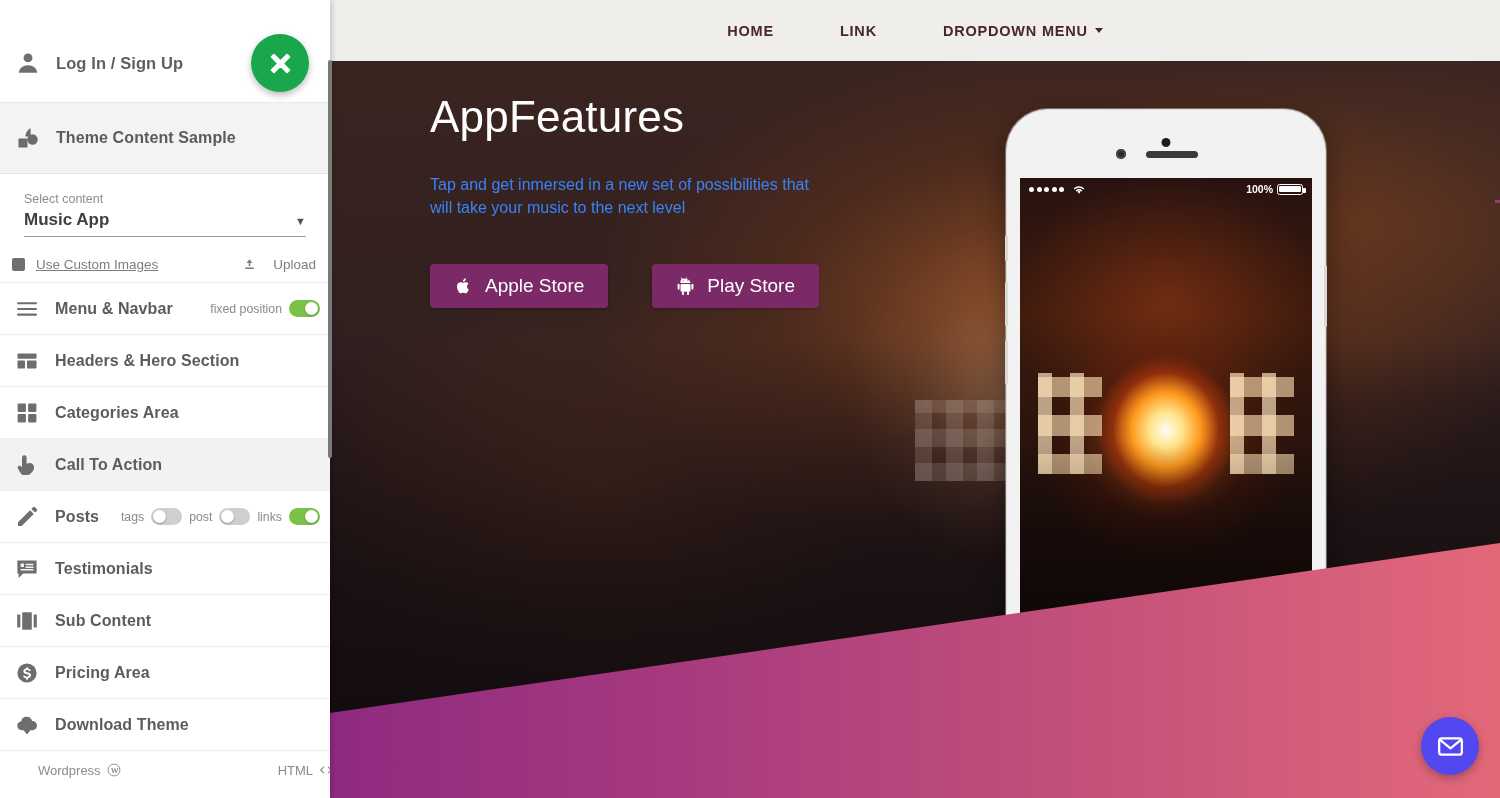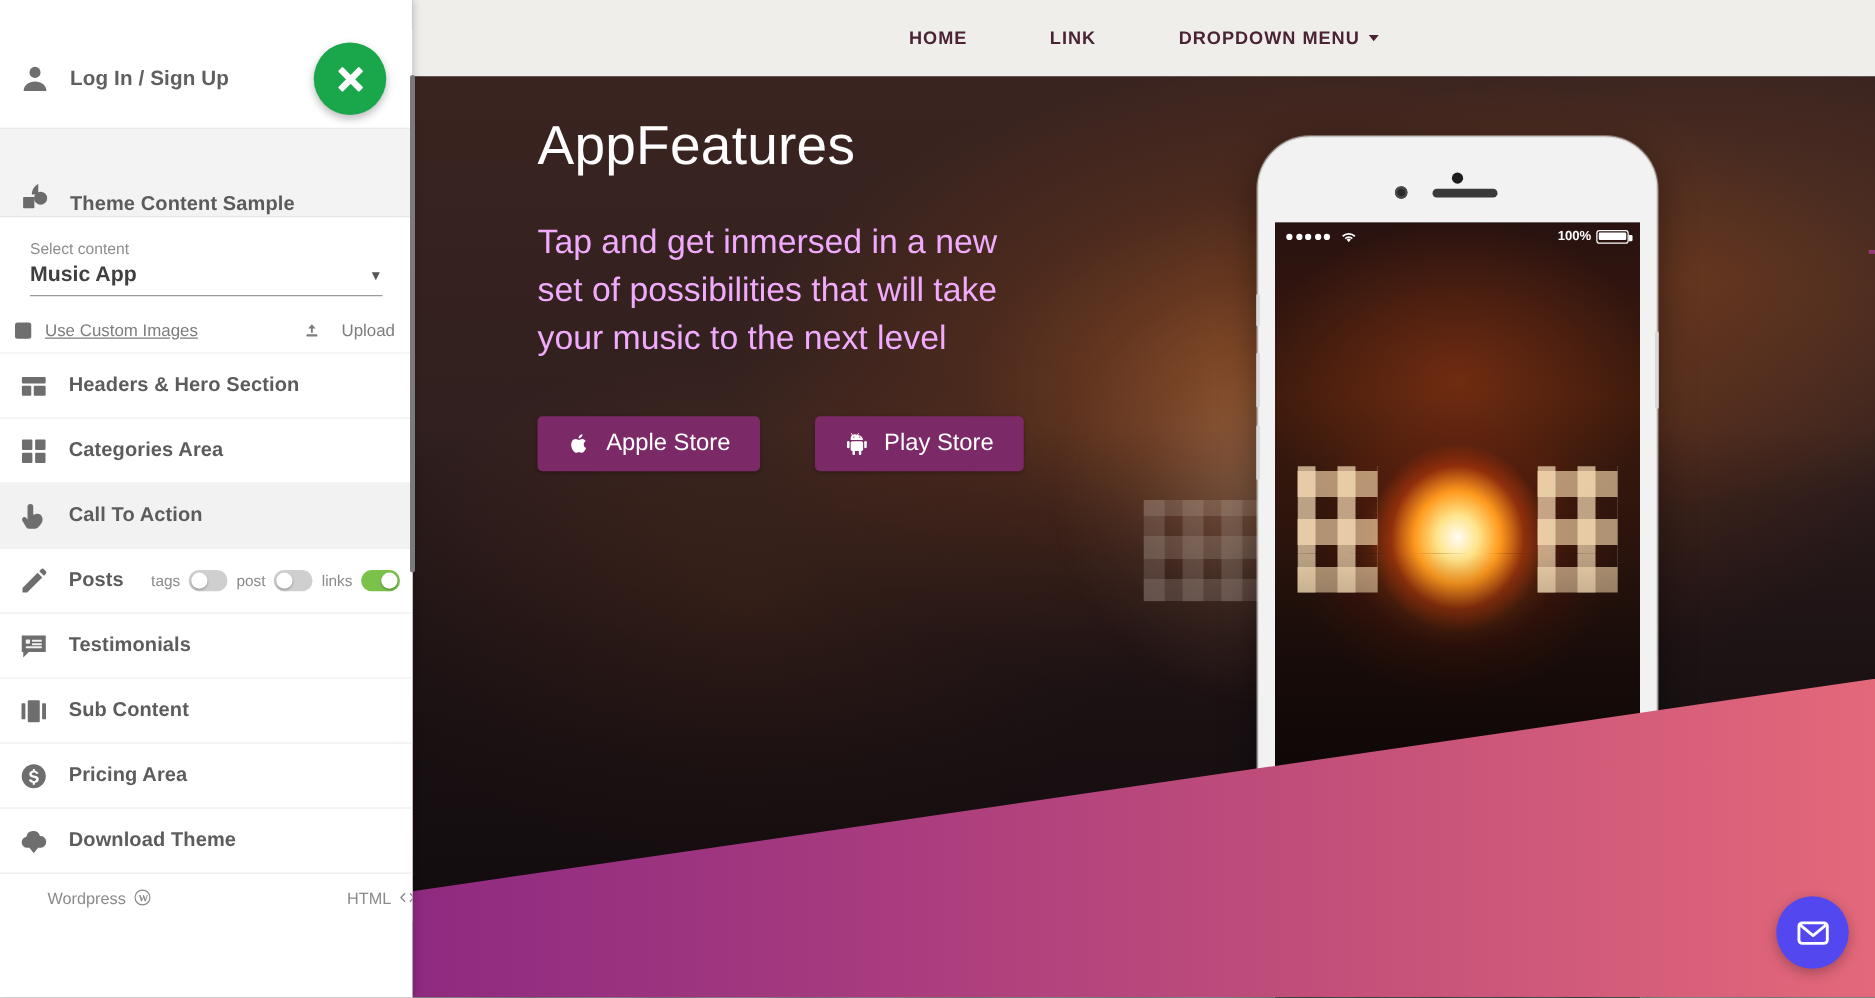--- a/index.html
+++ b/index.html
@@ -52,21 +52,21 @@
     background: #1aa64b; border: none;
     display: flex; align-items: center; justify-content: center;
     cursor: pointer;
     box-shadow: 0 3px 7px rgba(0,0,0,0.28);
   }
   .close-btn svg { width: 27px; height: 27px; }
 
   
   .brand-row {
     height: 72px;
-    display: flex; align-items: flex-end;
+    display: flex; align-items: center;
     padding-left: 12px;
     background: #f3f3f3;
     border-top: 1px solid #e8e8e8;
     border-bottom: 1px solid #e3e3e3;
   }
   .brand-row .ic { width: 32px; height: 32px; display:flex; align-items:center; justify-content:center; color:#6b6b6b; }
   .brand-label {
     font-size: 16px; font-weight: 700; color: #5b5b5b; margin-left: 12px;
     letter-spacing: .1px;
   }
@@ -234,21 +234,21 @@
     position: absolute; left: 100px; top: 33px;
     width: 430px;
     color: #fff;
   }
   .hero-title {
     font-size: 44px; font-weight: 400; letter-spacing: .2px;
     line-height: 1.05; color: #fdfdfd;
   }
   .hero-sub {
     margin-top: 34px;
-    font-size: 27px; line-height: 1.42; color: #f0abfc; font-weight: 400;
+    font-size: 16px; line-height: 1.42; color: #3b82f6; font-weight: 400;
     width: 380px;
   }
   .hero-btns { margin-top: 44px; display: flex; gap: 44px; align-items: flex-end; }
   .store-btn {
     background: #7b2a67; color: #fff; border: none; border-radius: 4px;
     padding: 0 24px; height: 44px;
     display: inline-flex; align-items: center; gap: 12px;
     font-size: 19px; cursor: pointer; font-family: inherit;
     box-shadow: 0 1px 3px rgba(0,0,0,.25);
   }
@@ -409,20 +409,34 @@
         <button class="upload-btn">
           <svg viewBox="0 0 24 24" fill="currentColor">
             <path d="M12 2.5 L17.5 9 L13.4 9 L13.4 15 L10.6 15 L10.6 9 L6.5 9 Z"></path>
             <rect x="4" y="17.4" width="16" height="3.1" rx="0.6"></rect>
           </svg>
           <span>Upload</span>
         </button>
       </div>
 
       <div id="nav-list">
+          <div class="nav-item">
+            <span class="ic">
+              <svg viewBox="0 0 24 24" width="24" height="24" fill="currentColor">
+                <rect x="2" y="5.2" width="20" height="2.1" rx="1"></rect>
+                <rect x="2" y="10.9" width="20" height="2.1" rx="1"></rect>
+                <rect x="2" y="16.6" width="20" height="2.1" rx="1"></rect>
+              </svg>
+            </span>
+            <span class="label">Menu &amp; Navbar</span>
+            <span class="nav-right">
+              <span class="tog-label">fixed position</span>
+              <button class="toggle on"></button>
+            </span>
+          </div>
           <div class="nav-item">
             <span class="ic">
               <svg viewBox="0 0 24 24" width="24" height="24" fill="currentColor">
                 <rect x="2.5" y="4.5" width="19" height="5.2" rx="0.8"></rect>
                 <rect x="2.5" y="11.6" width="7.5" height="7.9" rx="0.8"></rect>
                 <rect x="12" y="11.6" width="9.5" height="7.9" rx="0.8"></rect>
               </svg>
             </span>
             <span class="label">Headers &amp; Hero Section</span>
           </div>

